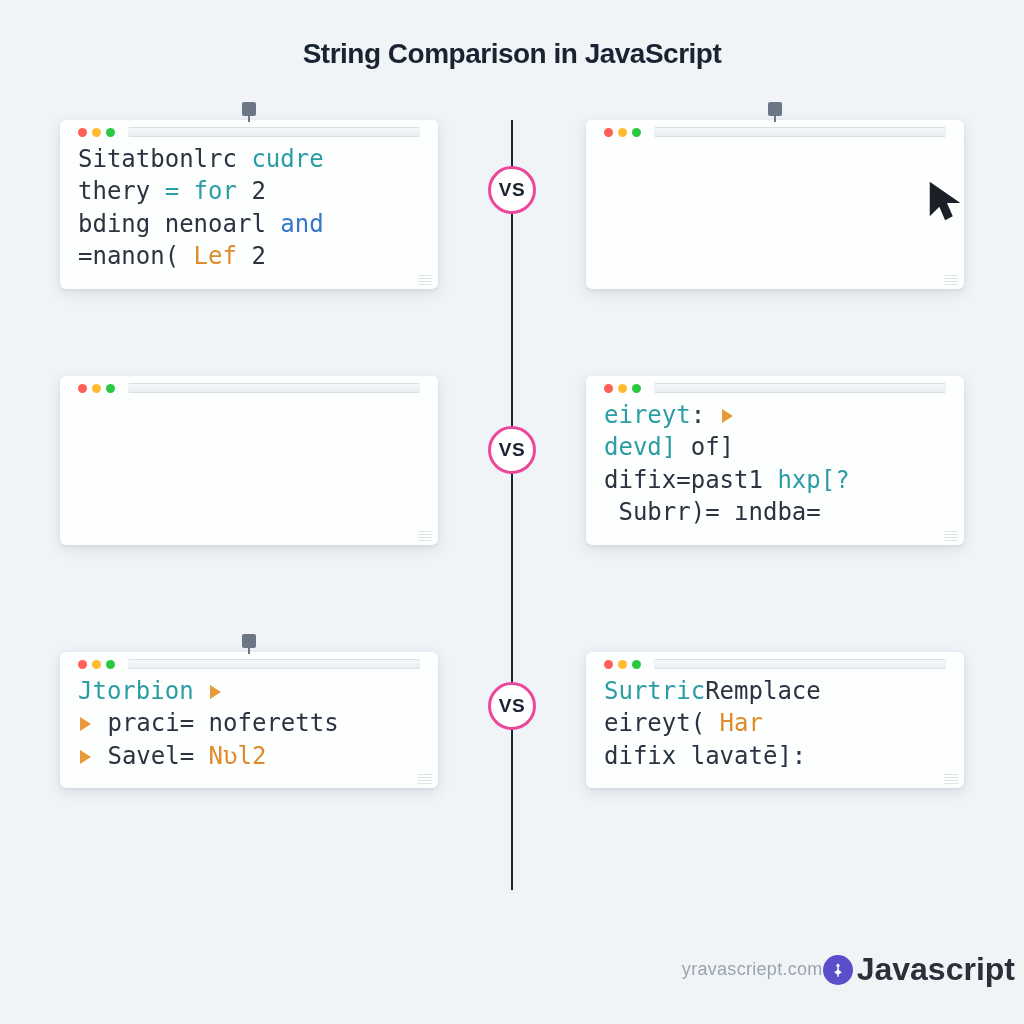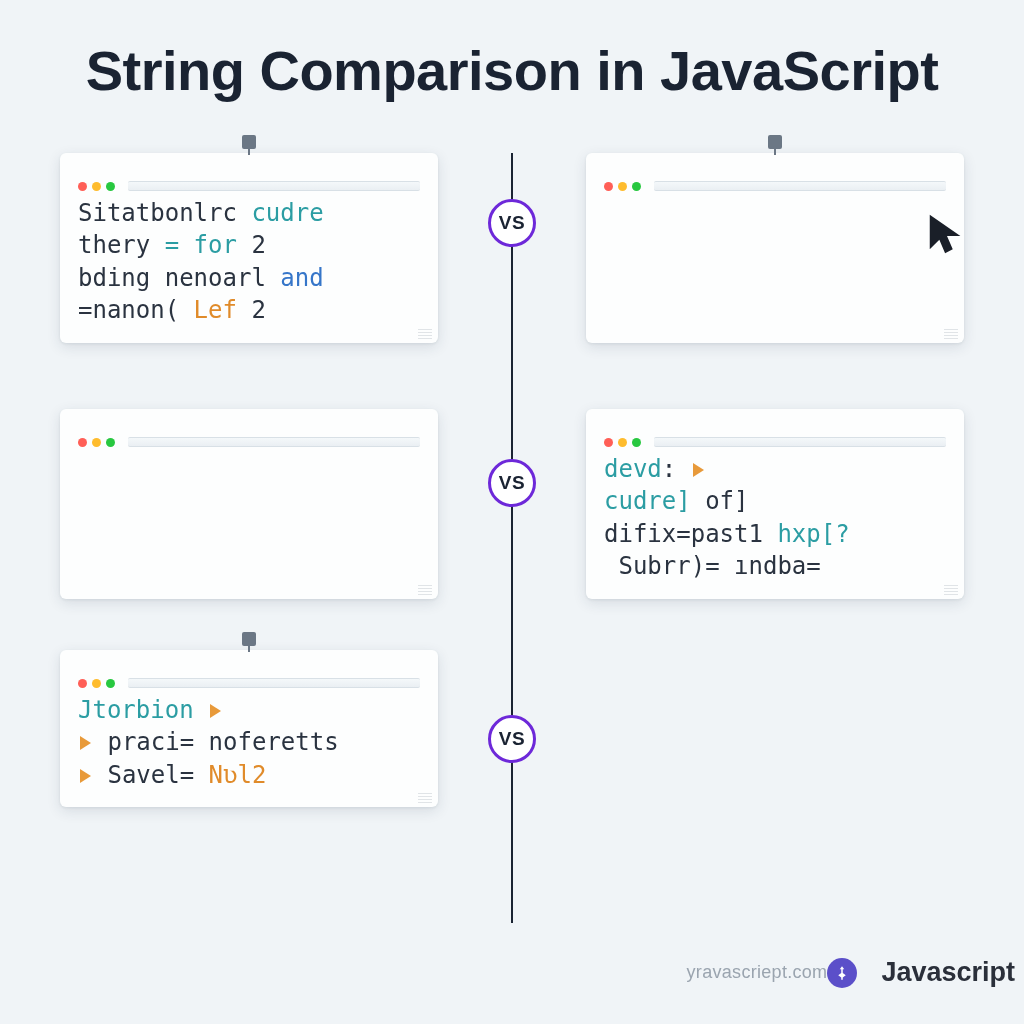--- a/index.html
+++ b/index.html
@@ -6,21 +6,21 @@
   body {
     width: 1024px;
     height: 1024px;
     background: #f0f4f7;
     font-family: -apple-system, "Segoe UI", sans-serif;
     position: relative;
     overflow: hidden;
   }
   .title {
     text-align: center;
-    font-size: 56px;
+    font-size: 28px;
     font-weight: 800;
     color: #1a2332;
     padding-top: 38px;
     letter-spacing: -0.5px;
   }
   .content {
     position: relative;
     margin-top: 50px;
     height: 770px;
   }
@@ -34,21 +34,21 @@
     transform: translateX(-50%);
   }
   .vs-badge {
     position: absolute;
     left: 50%;
     transform: translateX(-50%);
     width: 48px;
     height: 48px;
     border-radius: 50%;
     background: #fff;
-    border: 3px solid #6d28d9;
+    border: 3px solid #ec4899;
     display: flex;
     align-items: center;
     justify-content: center;
     font-weight: 800;
     font-size: 19px;
     color: #1a2332;
     letter-spacing: 0.5px;
   }
   .row {
     position: absolute;
@@ -56,21 +56,21 @@
     display: flex;
     justify-content: space-between;
     padding: 0 60px;
   }
   .card {
     width: 378px;
     background: #fdfefe;
     border-radius: 6px;
     box-shadow: 0 4px 14px rgba(30,50,70,0.12), 0 1px 3px rgba(30,50,70,0.08);
     position: relative;
-    padding: 28px 18px 16px 18px;
+    padding: 7px 18px 16px 18px;
   }
   .card-top {
     position: absolute;
     top: -18px;
     left: 50%;
     transform: translateX(-50%);
     width: 14px;
     height: 14px;
     background: #6b7785;
     border-radius: 2px;
@@ -143,24 +143,24 @@
     margin-left: 21px;
   }
   .footer-left {
     color: #9aa4af;
     font-size: 18px;
     letter-spacing: 0.3px;
   }
   .footer-right {
     display: flex;
     align-items: center;
-    gap: 24px;
+    gap: 4px;
     color: #2a2f3a;
     font-weight: 700;
-    font-size: 27px;
+    font-size: 32px;
   }
   .jslogo {
     width: 30px;
     height: 30px;
     border-radius: 50%;
     background: #5b4fc9;
     display: flex;
     align-items: center;
     justify-content: center;
     position: relative;
@@ -228,44 +228,56 @@
       <div class="corner"></div>
     </div>
 
     <div class="card">
       <div class="traffic">
         <span class="dot r"></span>
         <span class="dot y"></span>
         <span class="dot g"></span>
         <span class="tabbar"></span>
       </div>
-      <div class="code"><span class="tk-teal">devd</span><span class="tk-dark">:</span> <span class="play"></span>
-<span class="tk-teal">cudre] </span><span class="tk-dark">of]</span>
+      <div class="code"><span class="tk-teal">eireyt</span><span class="tk-dark">:</span> <span class="play"></span>
+<span class="tk-teal">devd] </span><span class="tk-dark">of]</span>
 <span class="tk-dark">difix=past1 </span><span class="tk-teal">hxp[?</span>
 <span class="tk-dark"> Subrr)</span><span class="tk-dark">= ındba=</span></div>
       <div class="corner"></div>
     </div>
   </div>
 
   <div class="vs-badge" style="top:562px">VS</div>
-  <div class="row" style="top:497px">
+  <div class="row" style="top:532px">
     <div class="card">
       <div class="card-top"></div>
       <div class="traffic">
         <span class="dot r"></span>
         <span class="dot y"></span>
         <span class="dot g"></span>
         <span class="tabbar"></span>
       </div>
       <div class="code"><span class="tk-teal">Jtorbion</span> <span class="play"></span>
 <span class="play"></span><span class="tk-dark"> praci= </span><span class="tk-dark">noferetts</span>
 <span class="play"></span><span class="tk-dark"> Savel= </span><span class="tk-orange">Nʋl2</span></div>
       <div class="corner"></div>
     </div>
 
+    <div class="card">
+      <div class="traffic">
+        <span class="dot r"></span>
+        <span class="dot y"></span>
+        <span class="dot g"></span>
+        <span class="tabbar"></span>
+      </div>
+      <div class="code"><span class="tk-teal">Surtric</span><span class="tk-dark">Remplace</span>
+<span class="tk-dark">eireyt( </span><span class="tk-orange">Har</span>
+<span class="tk-dark">difix </span><span class="tk-dark">lavatē]:</span></div>
+      <div class="corner"></div>
+    </div>
   </div>
 </div>
 
 <div class="footer">
   <div class="footer-left">yravascriept.com</div>
   <div class="footer-right">
     <span class="jslogo">
       <svg viewBox="0 0 24 24">
           <path fill="#fff" d="M12 3l3 4h-2v5l4 3-4 3v3h-2v-3l-4-3 4-3V7h-2z"></path>
         </svg>

